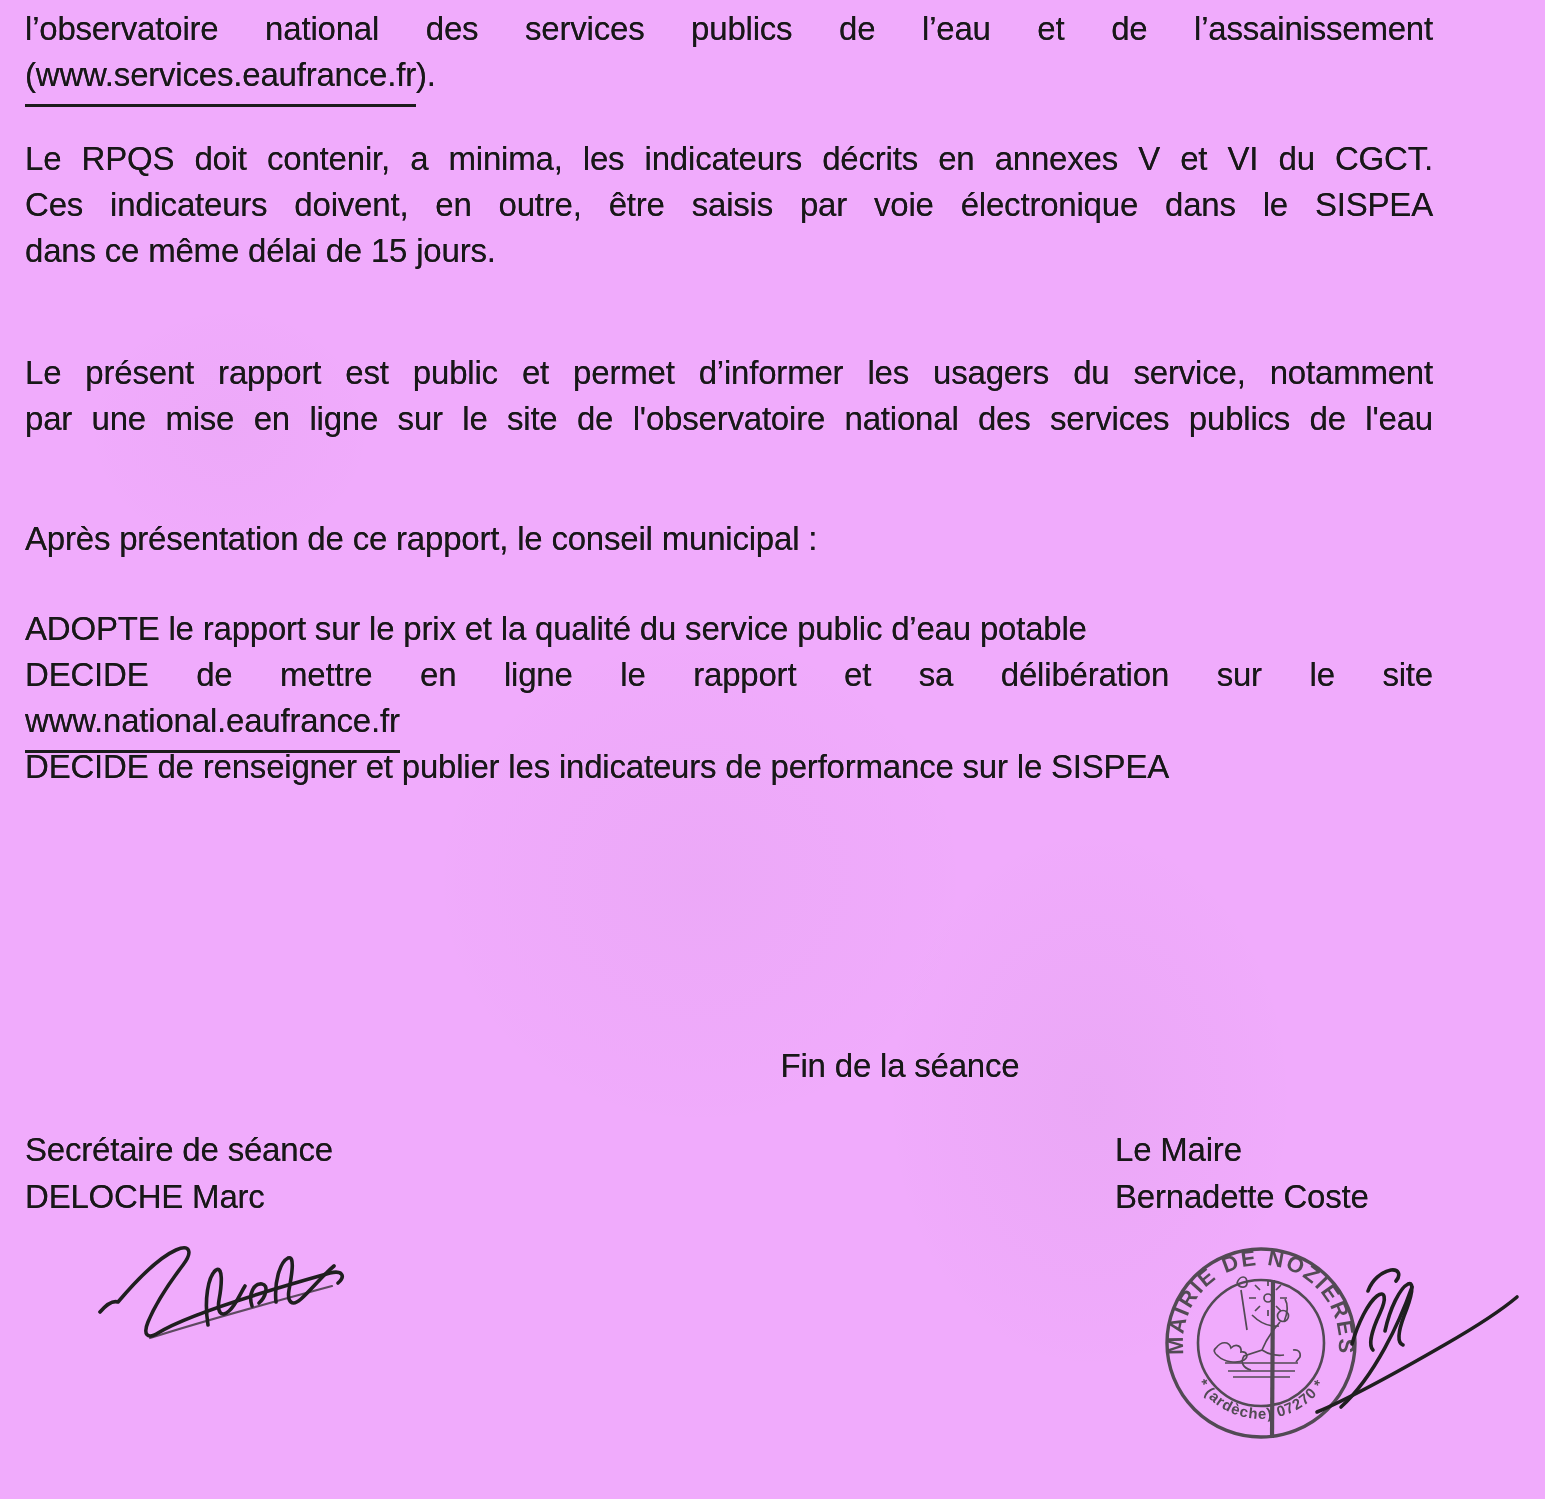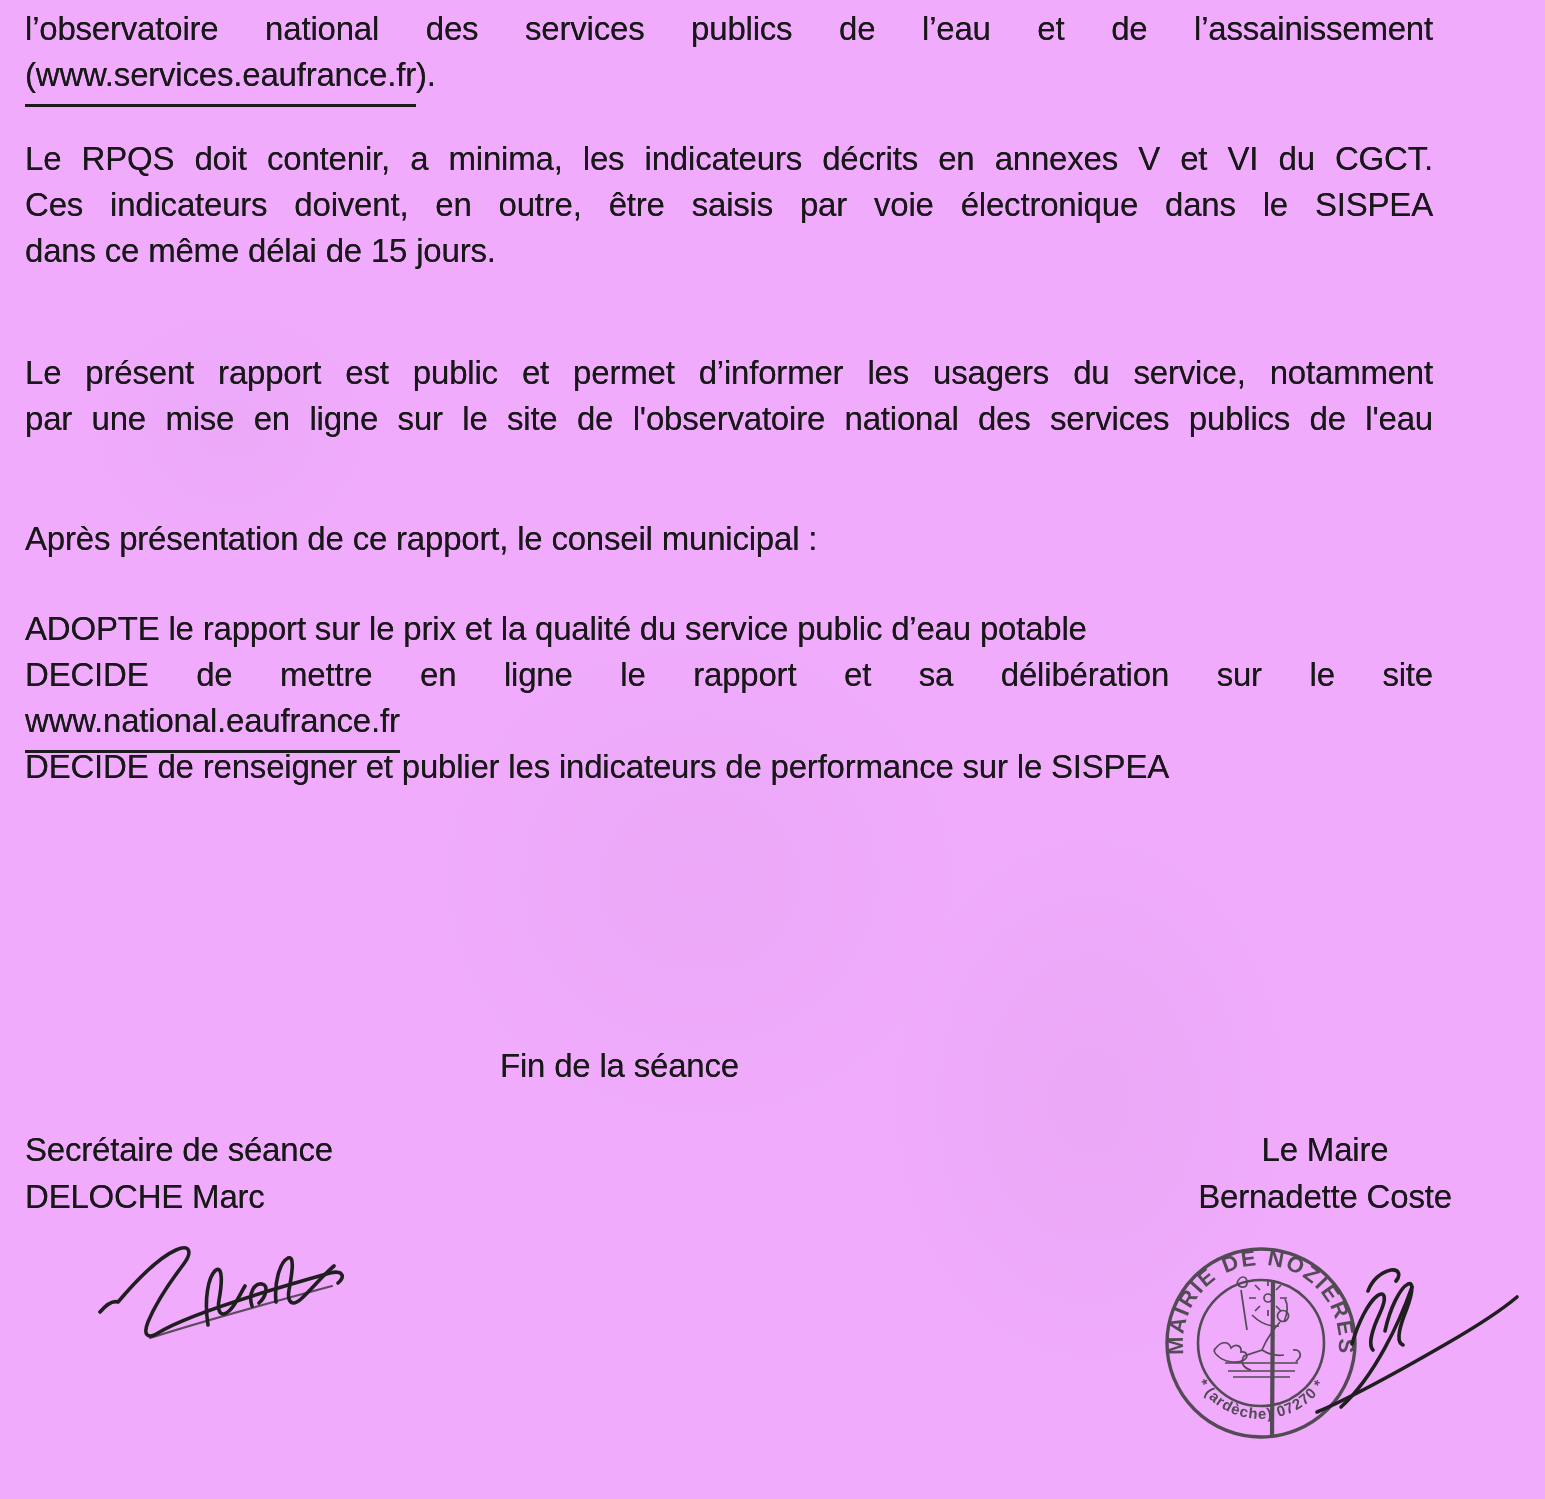--- a/index.html
+++ b/index.html
@@ -24,23 +24,23 @@
     position:absolute;
     left:25px;width:1408px;
     font-size:33px;line-height:46px;
     letter-spacing:-0.2px;
     text-shadow:0 0 0.5px rgba(0,0,0,0.75);
   }
   .line{white-space:normal;}
   .jl{text-align:justify;text-align-last:justify;}
   b{font-weight:400;}
   .ul{border-bottom:3px solid #1c1c1c;padding-bottom:11px;}
-  .fin{left:500px;width:800px;}
+  .fin{left:500px;width:800px;text-align:center;}
   .sig-title{line-height:47px;}
-  .mayor-block{left:1115px;width:420px;text-align:center;}
+  .mayor-block{left:1115px;width:420px;}
   svg{position:absolute;}
   .ink{stroke:#1f1f1f;fill:none;stroke-linecap:round;stroke-linejoin:round;}
 </style>
 </head>
 <body>
 
 <div class="page">
 
   <div class="smudge s1"></div>
   <div class="smudge s2"></div>

